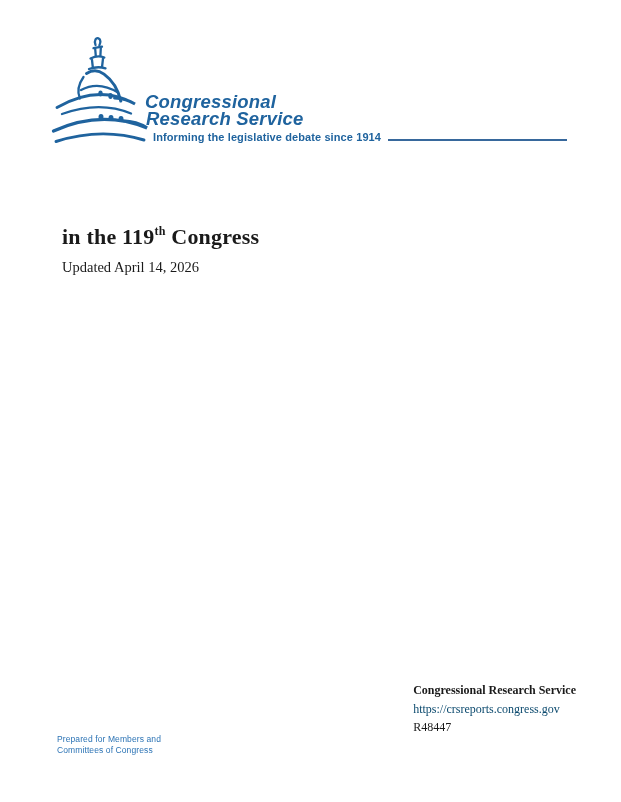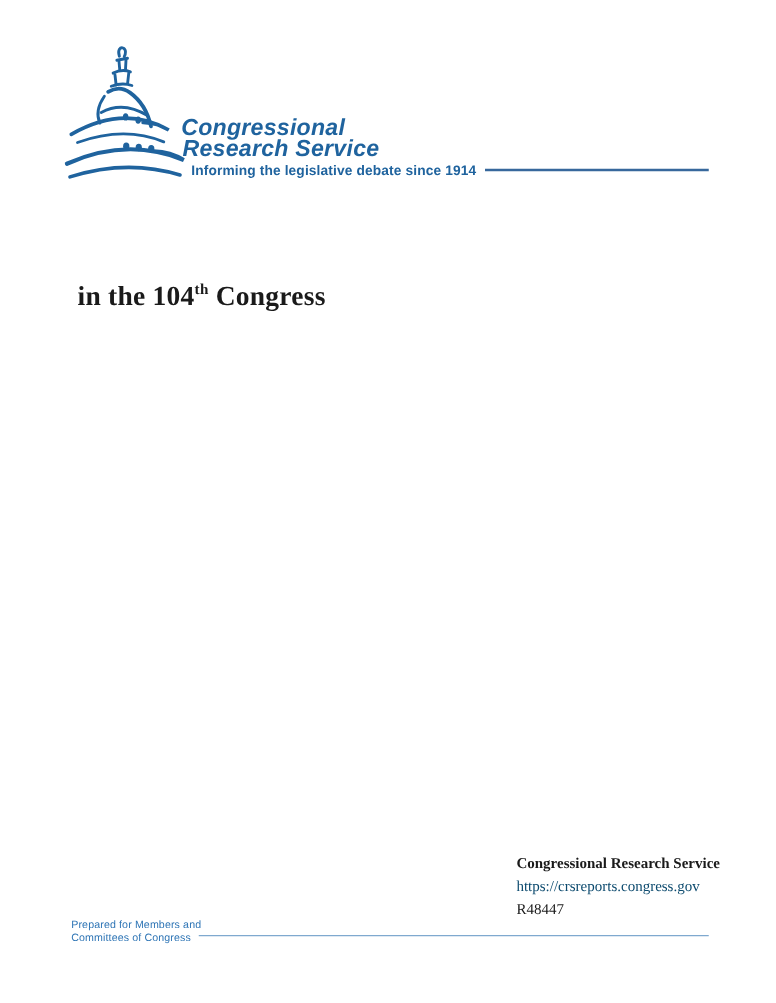--- a/index.html
+++ b/index.html
@@ -39,21 +39,21 @@
   }
   .logo-text .line2 {
     margin-left: 1px;
   }
   .tagline-row {
     position: absolute;
     left: 153px;
     top: 131px;
     right: 54px;
     display: flex;
-    align-items: center;
+    align-items: flex-end;
     white-space: nowrap;
   }
   .tagline {
     color: #1f639e;
     font-size: 11px;
     font-weight: bold;
     letter-spacing: 0.1px;
   }
   .tagline-rule {
     flex: 1;
@@ -120,22 +120,23 @@
     font-size: 8.5px;
     line-height: 10.5px;
     color: #2d74b5;
     letter-spacing: 0.1px;
   }
   .footer-left .label {
     font-weight: bold;
   }
   .footer-left .rule-row {
     display: flex;
-    align-items: center;
+    align-items: flex-start;
     white-space: nowrap;
+    flex-direction: column;
   }
   .footer-left .footer-rule {
     flex: 1;
     margin-left: 6px;
     margin-bottom: 2px;
     border-bottom: 1.5px solid #7fa9cf;
     height: 0;
   }
 </style>
 </head>
@@ -180,23 +181,24 @@
     <div class="line2">Research Service</div>
   </div>
 
   <div class="tagline-row">
     <span class="tagline">Informing the legislative debate since 1914</span>
     <span class="tagline-rule"></span>
   </div>
 
   <h1 class="title">
     <br>
-    <span>in the 104</span><sup>th</sup><span> Congress</span>
+    <span>in the 119</span><sup>th</sup><span> Congress</span>
   </h1>
 
+  <div class="updated">Updated April 14, 2026</div>
 
   <div class="footer-right">
     <div class="org">Congressional Research Service</div>
     <div><a href="#">https://crsreports.congress.gov</a></div>
     <div>R48447</div>
   </div>
 
   <div class="footer-left">
     <div>Prepared for Members and</div>
     <div class="rule-row">

